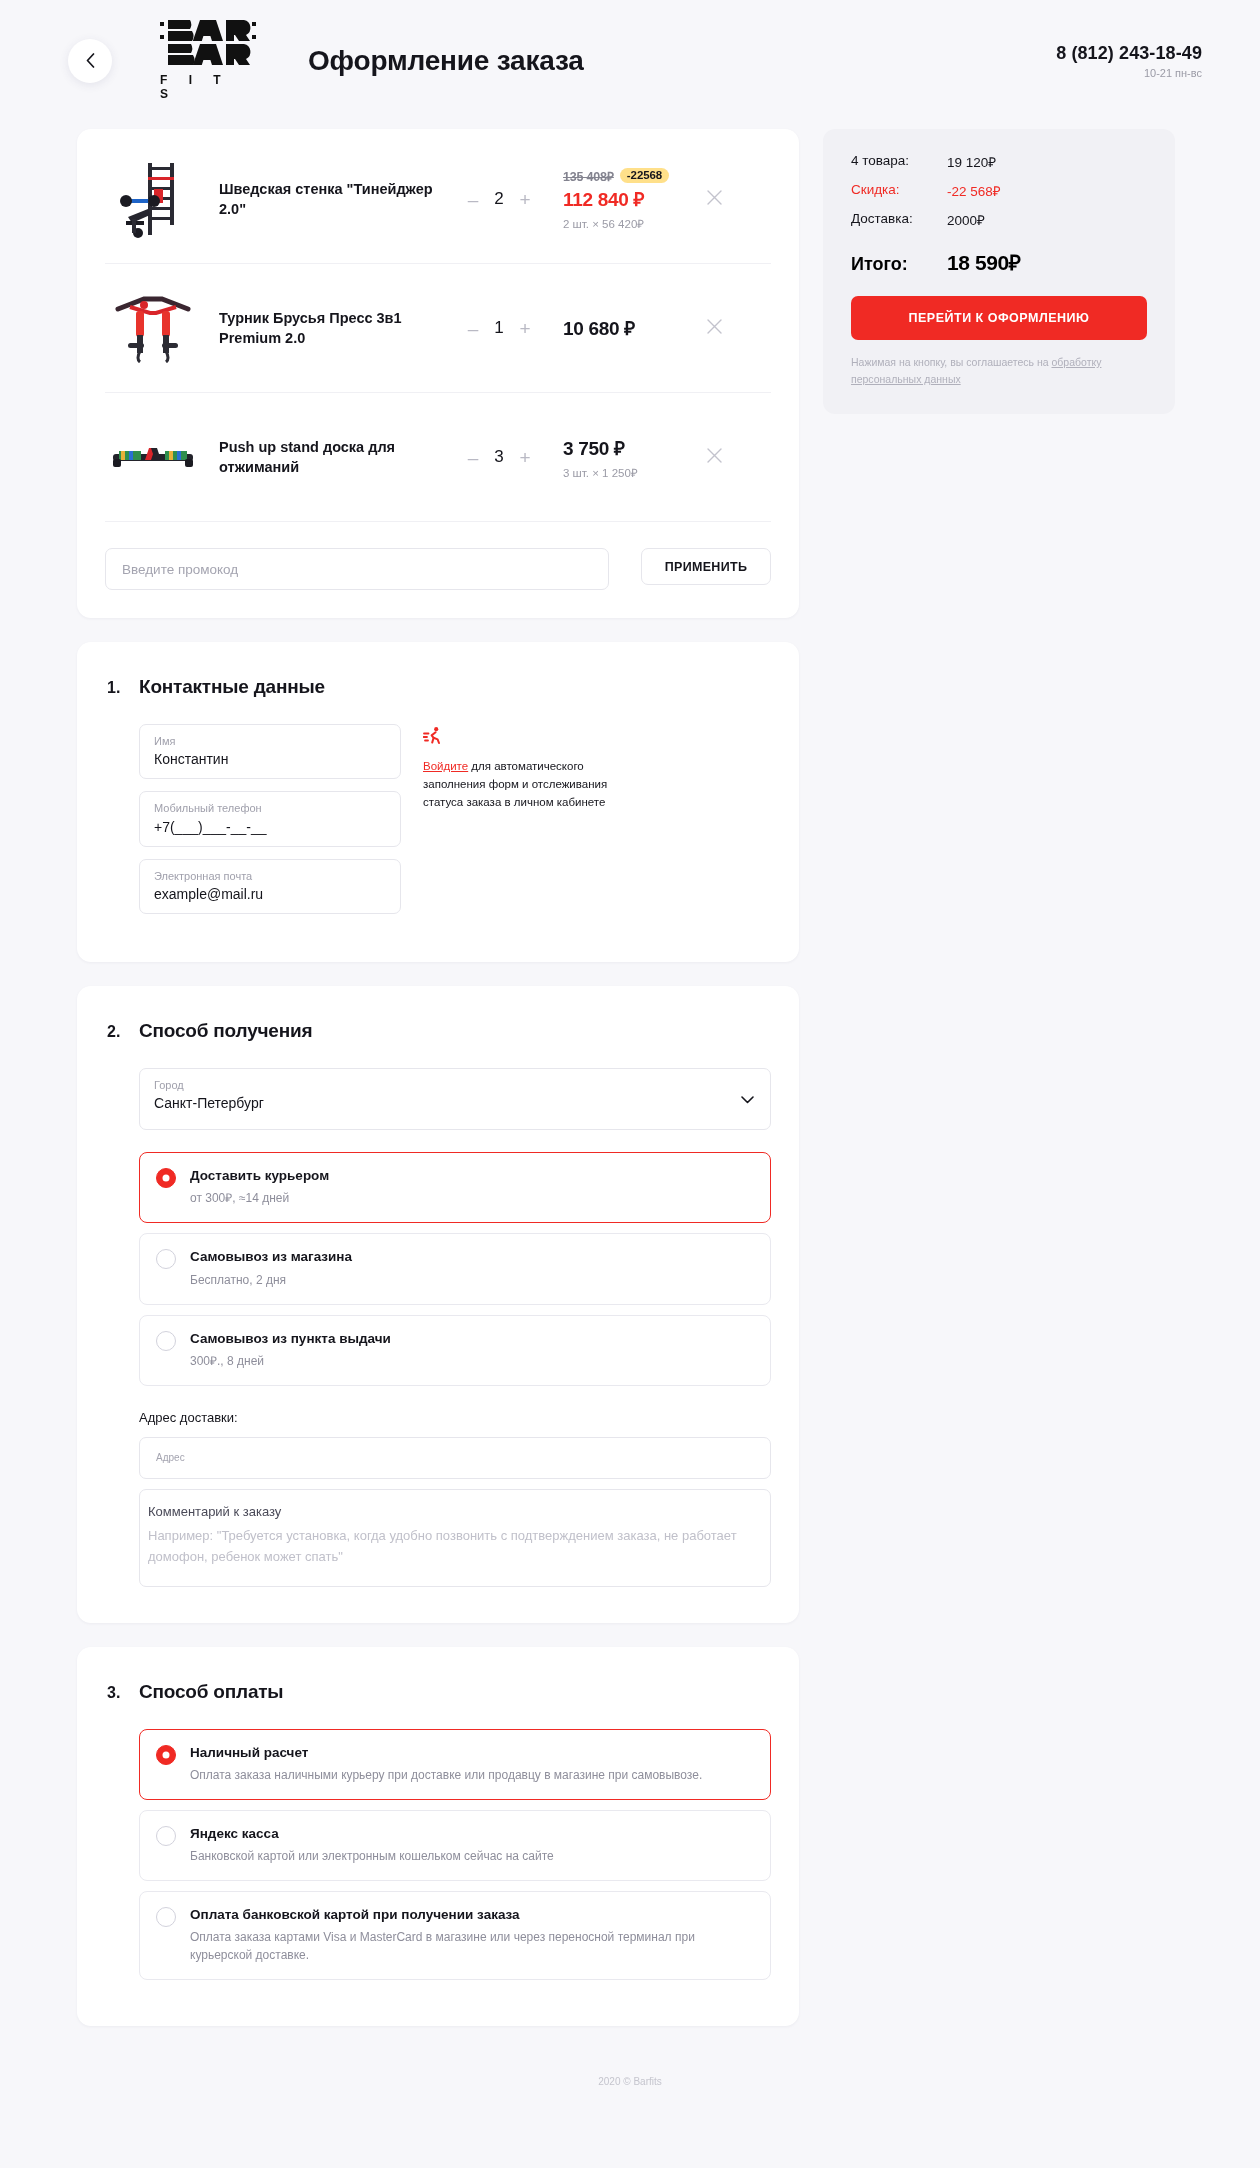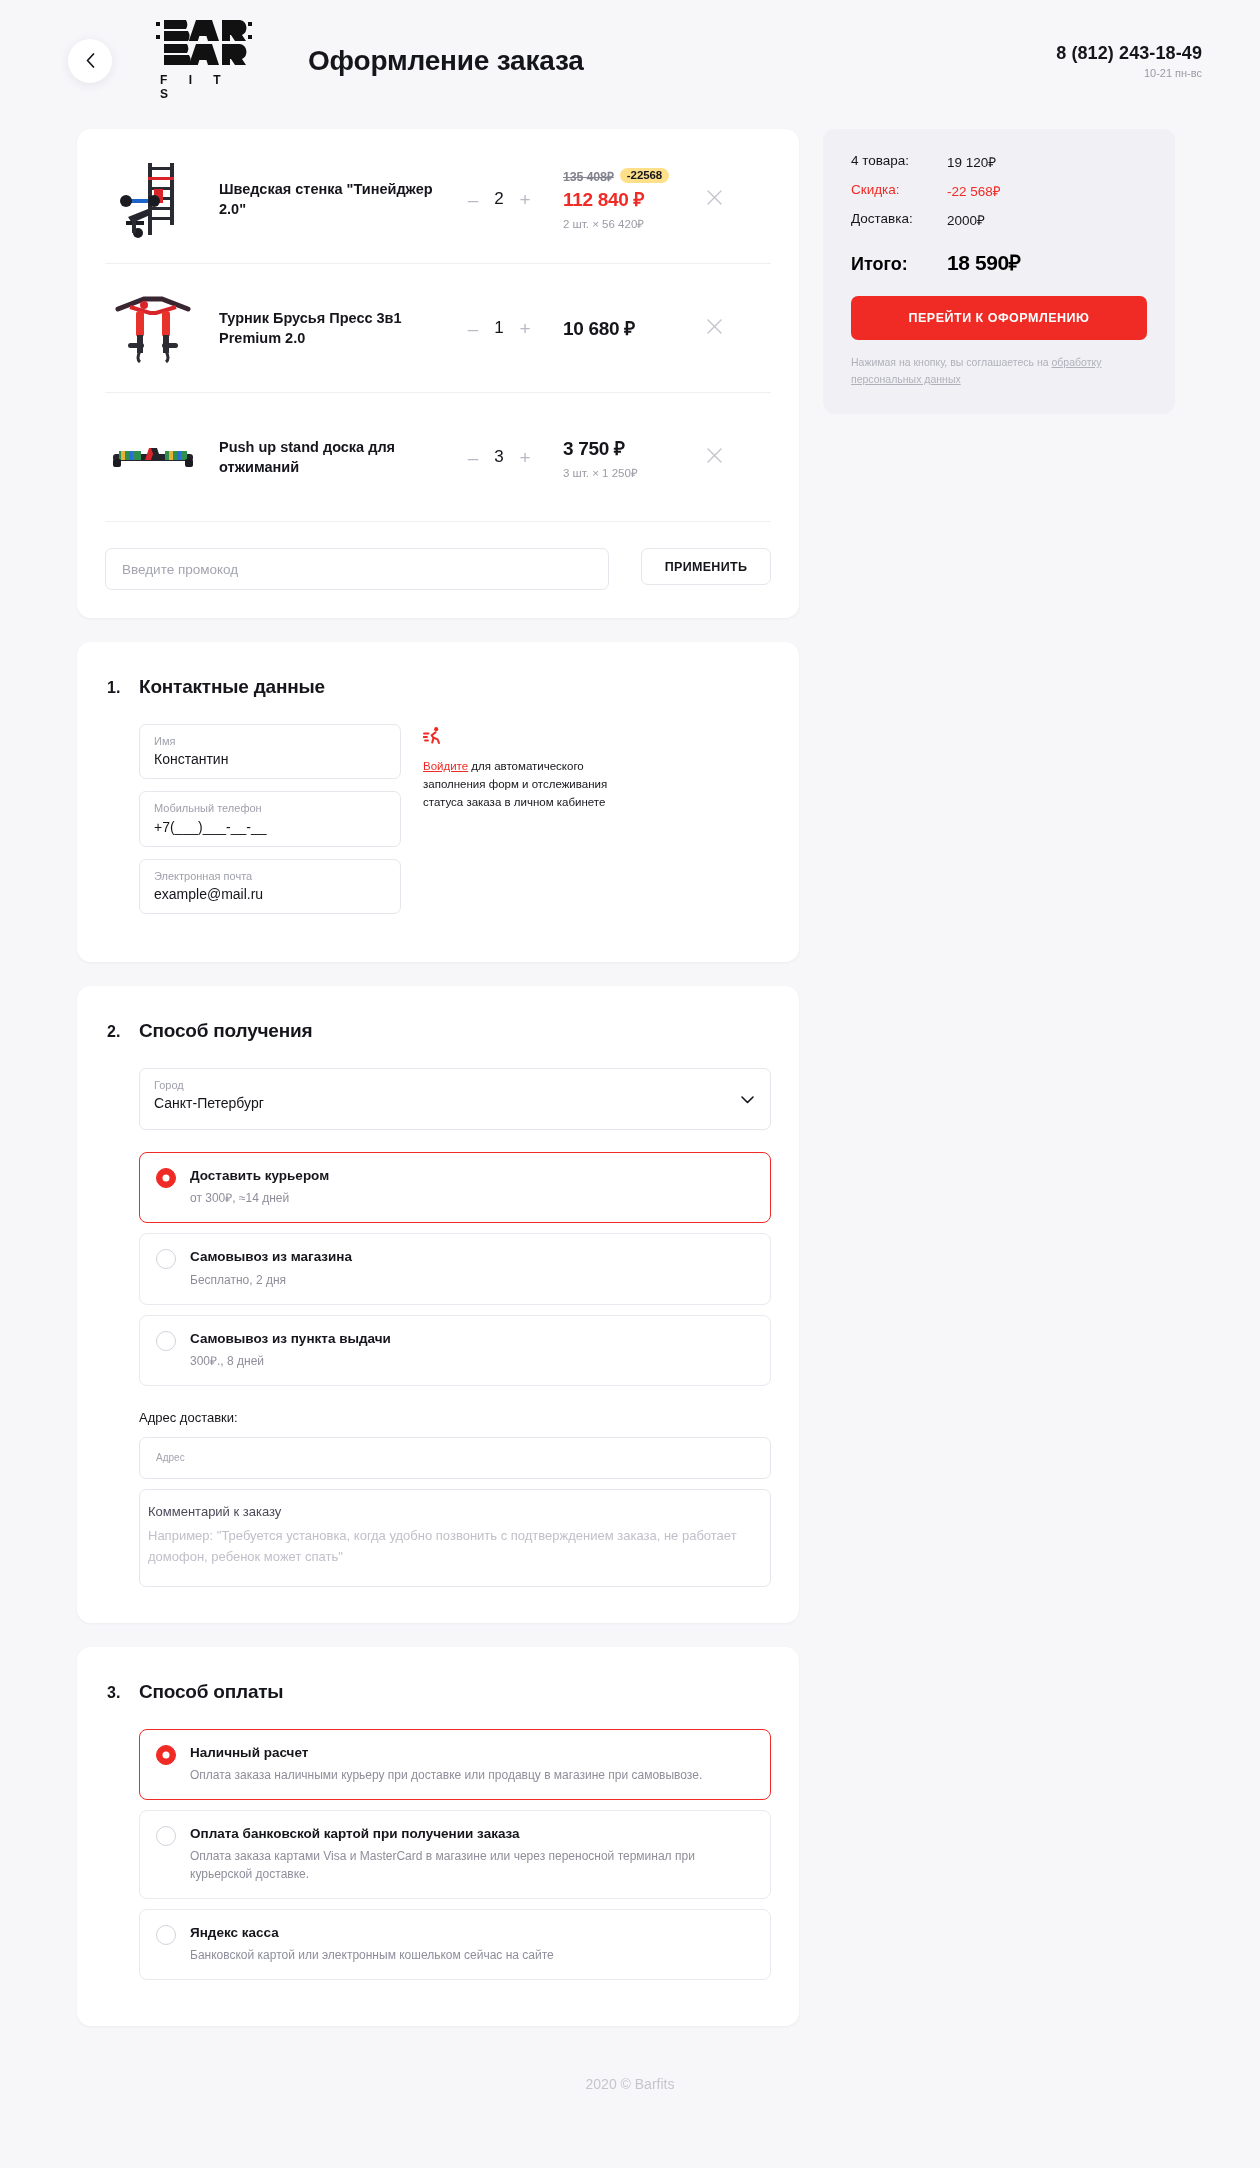--- a/index.html
+++ b/index.html
@@ -28,21 +28,21 @@
     box-shadow: 0 2px 10px rgba(60,60,110,.10);
     display: flex; align-items: center; justify-content: center;
     cursor: pointer;
     flex: 0 0 auto;
   }
   .back-btn svg { display: block; }
 
   .logo {
     flex: 0 0 auto;
     width: 104px;
-    display: flex; flex-direction: column; align-items: center;
+    display: flex; flex-direction: column; align-items: flex-end;
     margin-left: 14px;
   }
   .logo-mark { display: block; }
   .logo-fits {
     font-family: "Liberation Sans", sans-serif;
     font-size: 12px; letter-spacing: 9px;
     font-weight: 700; color: #111; margin-top: 3px;
     padding-left: 8px;
   }
 
@@ -327,21 +327,21 @@
     font-size: 10.5px;
     color: #b0b0bb;
     line-height: 1.6;
     margin-top: 14px;
   }
   .consent u { text-decoration: underline; cursor: pointer; }
 
   
   .footer {
     text-align: center;
-    font-size: 14px;
+    font-size: 10px;
     color: #c5c5ce;
     padding: 26px 0 10px 0;
   }
 </style>
 </head>
 <body>
 
 <div class="page">
 
   <div class="header">
@@ -616,30 +616,30 @@
               <span class="radio"></span>
               <div class="opt-body">
                 <div class="opt-title">Наличный расчет</div>
                 <div class="opt-desc">Оплата заказа наличными курьеру при доставке или продавцу в магазине при самовывозе.</div>
               </div>
             </div>
 
             <div class="opt">
               <span class="radio"></span>
               <div class="opt-body">
-                <div class="opt-title">Оплата банковской картой при получении заказа</div>
-                <div class="opt-desc">Оплата заказа картами Visa и MasterCard в магазине или через переносной терминал при курьерской доставке.</div>
+                <div class="opt-title">Яндекс касса</div>
+                <div class="opt-desc">Банковской картой или электронным кошельком сейчас на сайте</div>
               </div>
             </div>
 
             <div class="opt">
               <span class="radio"></span>
               <div class="opt-body">
-                <div class="opt-title">Яндекс касса</div>
-                <div class="opt-desc">Банковской картой или электронным кошельком сейчас на сайте</div>
+                <div class="opt-title">Оплата банковской картой при получении заказа</div>
+                <div class="opt-desc">Оплата заказа картами Visa и MasterCard в магазине или через переносной терминал при курьерской доставке.</div>
               </div>
             </div>
           </div>
         </div>
       </div>
     </div>
 
     <div class="col-aside">
       <div class="summary">
         <div class="sum-row">

